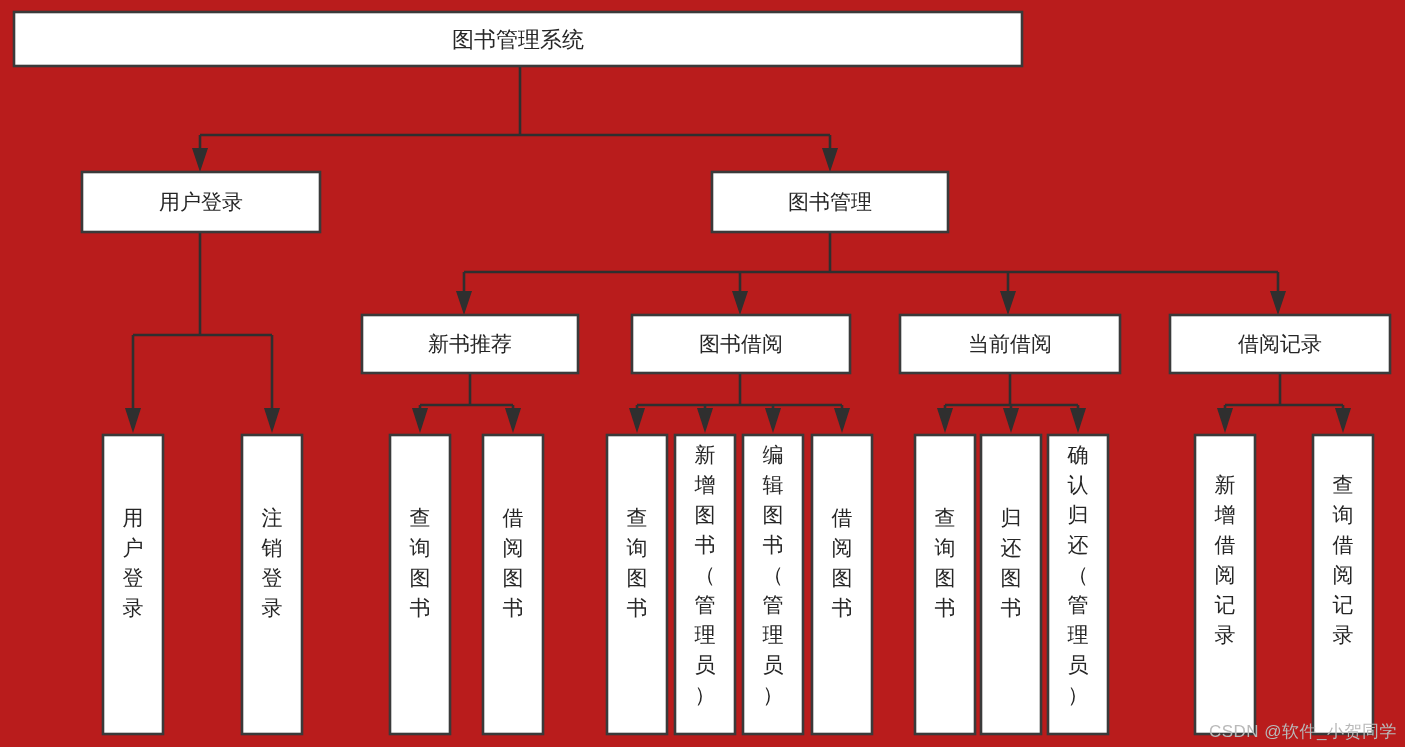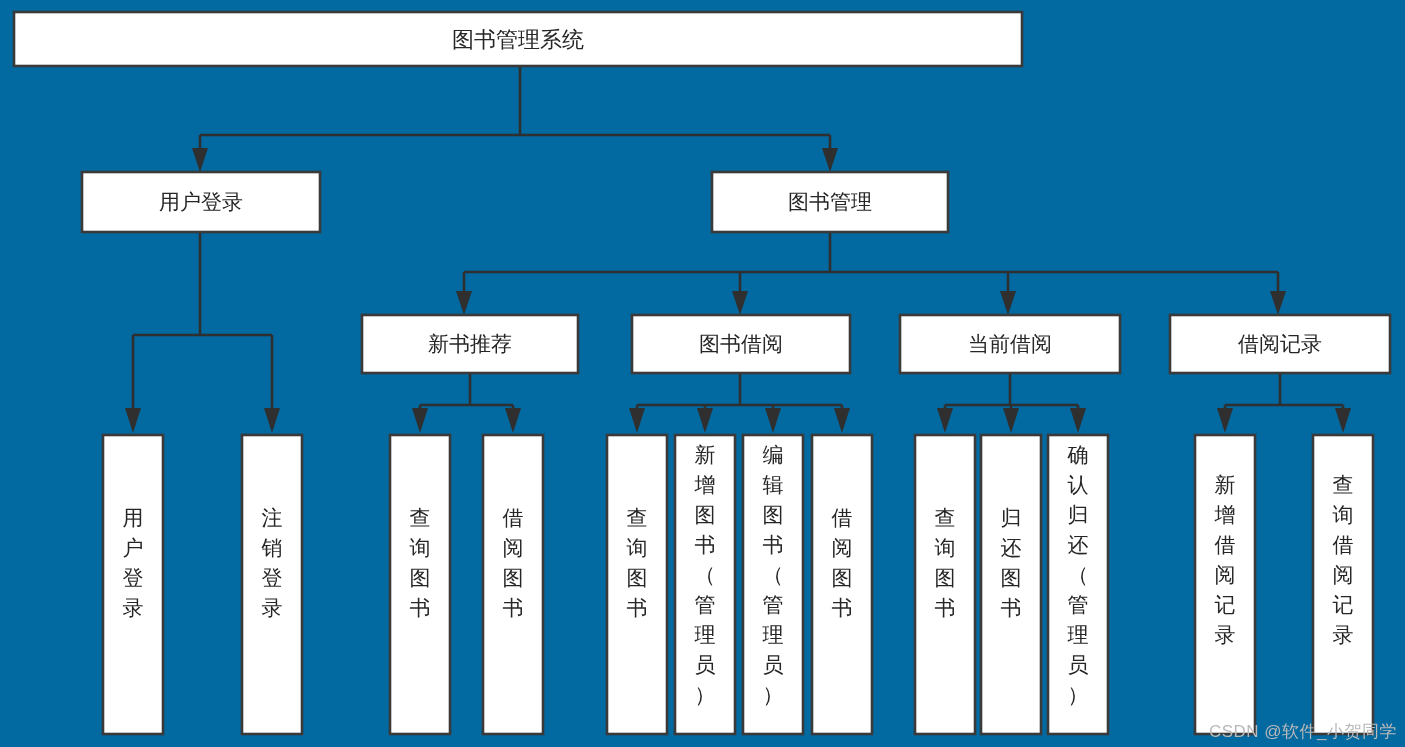--- a/index.html
+++ b/index.html
@@ -10,21 +10,21 @@
   body {
     width: 1405px;
     height: 747px;
     font-family: "Liberation Sans", "DejaVu Sans", sans-serif;
     overflow: hidden;
   }
   #diagram-root {
     position: relative;
     width: 1405px;
     height: 747px;
-    background: #0369a1;
+    background: #b91c1c;
   }
   svg.diagram {
     position: absolute;
     top: 0;
     left: 0;
     width: 1405px;
     height: 747px;
     display: block;
   }
   .node-box {

